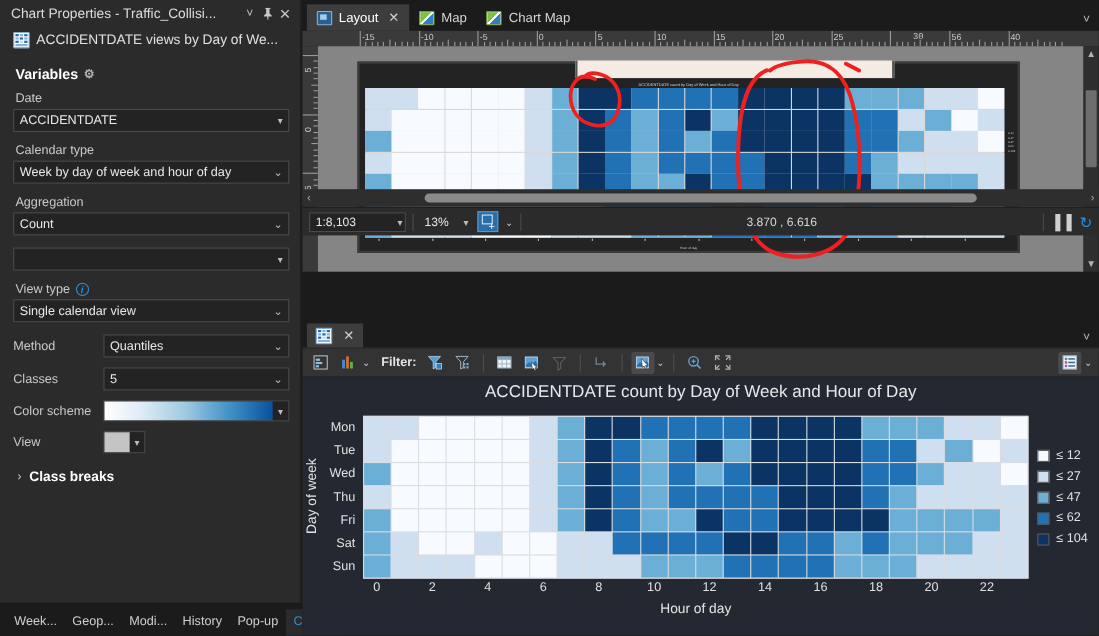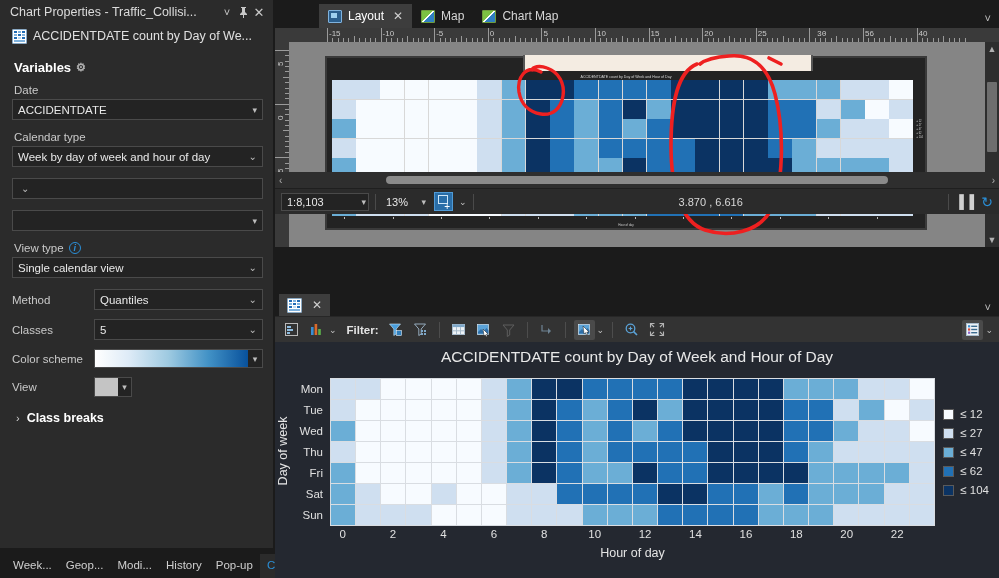--- a/index.html
+++ b/index.html
@@ -155,21 +155,20 @@
   .btab {
     font-size: 11.5px; color: #cfcfcf; padding: 5px 7px 7px 7px;
     cursor: pointer; white-space: nowrap;
   }
   .btab.active { color: #2a8fd8; background: #2b2b2b; }
 
   
   #layout-view {
     position: absolute; left: 275px; top: 0; width: 724px; height: 214px;
     background: #1b1b1b;
-    padding-left: 40px;
   }
   .view-tabstrip {
     height: 28px; display: flex; align-items: flex-end;
     background: #1b1b1b; padding-left: 4px; position: relative;
   }
   .vtab {
     display: flex; align-items: center; gap: 6px;
     height: 24px; padding: 0 9px; font-size: 12px; color: #d6d6d6;
     cursor: pointer; white-space: nowrap;
   }
@@ -420,21 +419,21 @@
         <i style="left:5px;top:1px;width:3px;height:2px;background:#7fb2dd;"></i>
         <i style="left:9px;top:1px;width:3px;height:2px;"></i>
         <i style="left:1px;top:4px;width:3px;height:2px;background:#7fb2dd;"></i>
         <i style="left:5px;top:4px;width:3px;height:2px;"></i>
         <i style="left:9px;top:4px;width:3px;height:2px;background:#7fb2dd;"></i>
         <i style="left:1px;top:7px;width:3px;height:2px;"></i>
         <i style="left:5px;top:7px;width:3px;height:2px;background:#bcd9ef;"></i>
         <i style="left:9px;top:7px;width:3px;height:2px;"></i>
         <i style="left:1px;top:10px;width:11px;height:2px;background:#7fb2dd;"></i>
       </span>
-      <span>ACCIDENTDATE count by Day of We...</span>
+      <span>ACCIDENTDATE views by Day of We...</span>
     </div>
 
 
     <div class="panel-body">
 
       <div class="section-head">
         <span>Variables</span>
         <span class="gear-icon">⚙</span>
       </div>
 
@@ -443,21 +442,23 @@
         <span class="val">ACCIDENTDATE</span>
         <span class="arr">▾</span>
       </div>
 
       <div class="field-label">Calendar type</div>
       <div class="combo">
         <span class="val">Week by day of week and hour of day</span>
         <span class="arr chev">⌄</span>
       </div>
 
+      <div class="field-label">Aggregation</div>
       <div class="combo">
+        <span class="val">Count</span>
         <span class="arr chev">⌄</span>
       </div>
 
       <div class="combo">
         <span class="val"></span>
         <span class="arr">▾</span>
       </div>
 
       <div class="field-label info">
         <span>View type</span>
@@ -638,21 +639,21 @@
         <div class="rtick" style="left: 480.8px; top: 0px; width: 1px; height: 14px;"></div>
         <div class="rtick" style="left: 486.16px; bottom: 0px; width: 1px; height: 4px;"></div>
         <div class="rtick" style="left: 491.52px; bottom: 0px; width: 1px; height: 4px;"></div>
         <div class="rtick" style="left: 496.88px; bottom: 0px; width: 1px; height: 4px;"></div>
         <div class="rtick" style="left: 502.24px; bottom: 0px; width: 1px; height: 4px;"></div>
         <div class="rtick" style="left: 507.6px; bottom: 0px; width: 1px; height: 6px;"></div>
         <div class="rtick" style="left: 512.96px; bottom: 0px; width: 1px; height: 4px;"></div>
         <div class="rtick" style="left: 518.32px; bottom: 0px; width: 1px; height: 4px;"></div>
         <div class="rtick" style="left: 523.68px; bottom: 0px; width: 1px; height: 4px;"></div>
         <div class="rtick" style="left: 529.04px; bottom: 0px; width: 1px; height: 4px;"></div>
-        <div class="rlabel" style="left: 542px; font-family: Liberation Mono, monospace;">30</div>
+        <div class="rlabel" style="left: 555px; font-family: Liberation Mono, monospace;">30</div>
         <div class="rtick" style="left: 534.4px; top: 0px; width: 1px; height: 14px;"></div>
         <div class="rtick" style="left: 539.76px; bottom: 0px; width: 1px; height: 4px;"></div>
         <div class="rtick" style="left: 545.12px; bottom: 0px; width: 1px; height: 4px;"></div>
         <div class="rtick" style="left: 550.48px; bottom: 0px; width: 1px; height: 4px;"></div>
         <div class="rtick" style="left: 555.84px; bottom: 0px; width: 1px; height: 4px;"></div>
         <div class="rtick" style="left: 561.2px; bottom: 0px; width: 1px; height: 6px;"></div>
         <div class="rtick" style="left: 566.56px; bottom: 0px; width: 1px; height: 4px;"></div>
         <div class="rtick" style="left: 571.92px; bottom: 0px; width: 1px; height: 4px;"></div>
         <div class="rtick" style="left: 577.28px; bottom: 0px; width: 1px; height: 4px;"></div>
         <div class="rtick" style="left: 582.64px; bottom: 0px; width: 1px; height: 4px;"></div>

